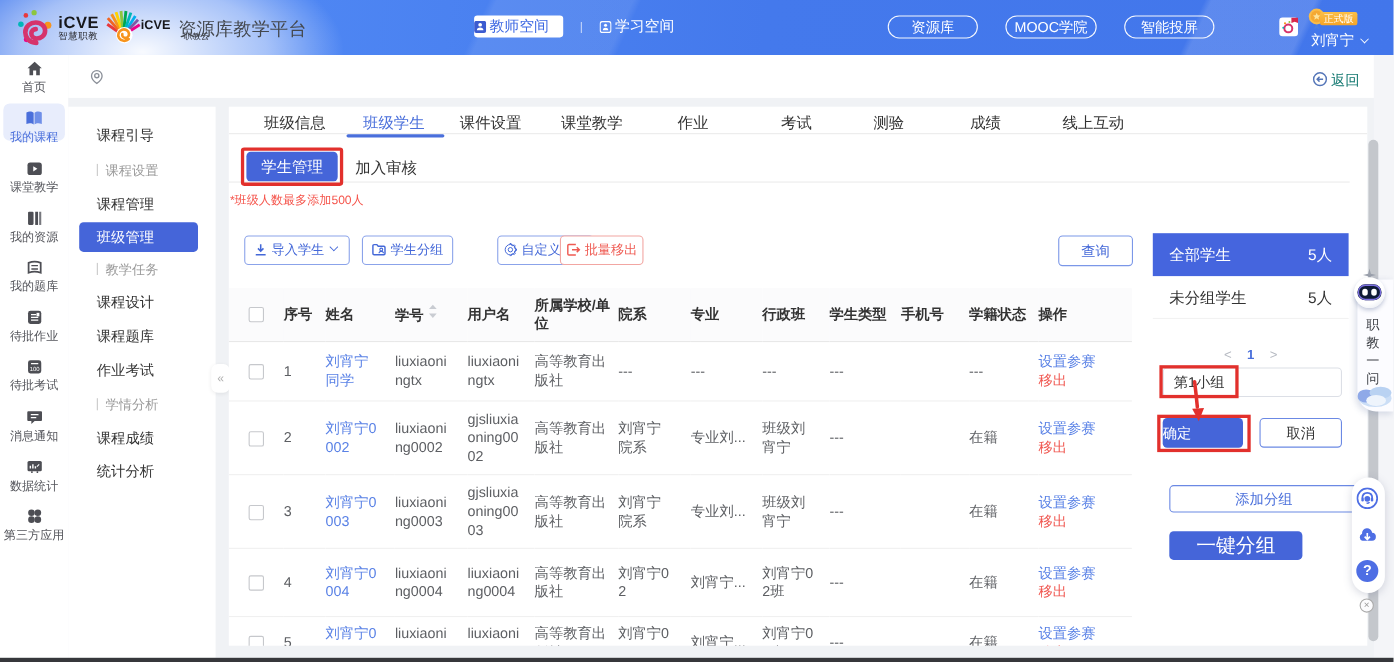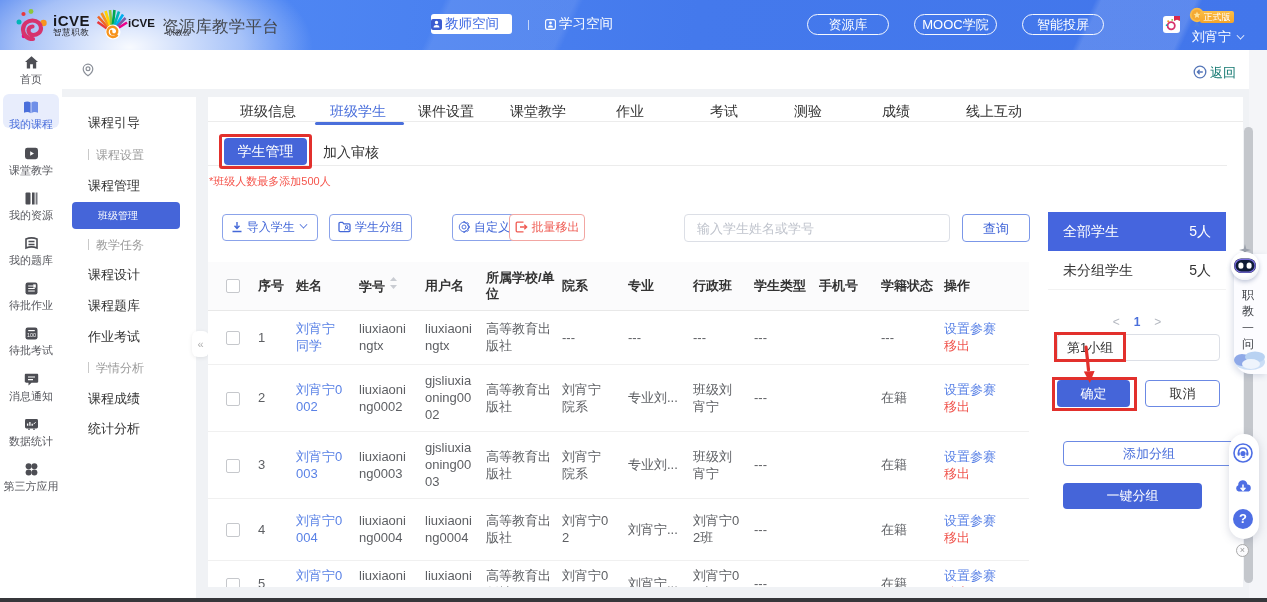--- a/index.html
+++ b/index.html
@@ -37,21 +37,21 @@
 
 #rstrip{left:1249px;top:50px;width:18px;height:548px;background:#f4f5f8;}
 #sthumb{left:1244px;top:127px;width:9px;height:456px;background:#c4c7cc;border-radius:5px;}
 #footbar{left:0;top:598px;width:1267px;height:4px;background:#36373b;}
 
 
 #side2{left:62px;top:97px;width:134px;height:501px;background:#fff;}
 .m-it{position:absolute;left:26px;font-size:13px;color:#333;}
 .m-sec{position:absolute;left:26px;font-size:12px;color:#9a9a9a;}
 .m-sec i{display:inline-block;width:1px;height:11px;background:#c9c9c9;margin-right:7px;vertical-align:-1px;}
-#m-act{position:absolute;left:10px;top:105px;width:108px;height:27px;background:#4565d9;border-radius:4px;color:#fff;font-size:10px;line-height:27px;padding-left:26px;}
+#m-act{position:absolute;left:10px;top:105px;width:108px;height:27px;background:#4565d9;border-radius:4px;color:#fff;font-size:13px;line-height:27px;padding-left:16px;}
 #collapse{left:192px;top:331px;width:17px;height:26px;background:#fff;border-radius:6px;color:#b0b0b0;font-size:11px;line-height:26px;text-align:center;box-shadow:0 1px 4px rgba(0,0,0,.08);}
 
 
 #card{left:208px;top:97px;width:1035px;height:490px;background:#fff;overflow:hidden;}
 .tab{position:absolute;top:6px;transform:translateX(-50%);font-size:14px;color:#333;}
 .tab.on{color:#4a6fdb;}
 #tabline{position:absolute;left:0;top:24px;width:1035px;height:1px;background:#ececec;}
 #tabul{position:absolute;left:107px;top:25px;width:89px;height:3px;background:#4a6fdb;border-radius:2px;}
 #btn-sgmt{position:absolute;left:16px;top:41px;width:83px;height:27px;background:#4565d9;border-radius:4px;color:#fff;font-size:14px;text-align:center;line-height:27px;}
 #jrsh{position:absolute;left:115px;top:47px;font-size:14px;color:#333;}
@@ -73,24 +73,24 @@
 .cbx{display:inline-block;width:14px;height:14px;border:1px solid #c6c8cc;border-radius:2px;background:#fff;vertical-align:middle;}
 .sort{display:inline-block;vertical-align:1px;margin-left:4px;}
 
 
 #gp{position:absolute;left:840px;top:115px;width:178px;height:373px;}
 #gp-all{position:absolute;left:0;top:0;width:178px;height:39px;background:#4565de;color:#fff;font-size:14px;line-height:39px;}
 #gp-un{position:absolute;left:0;top:39px;width:178px;height:39px;color:#333;font-size:14px;line-height:39px;border-bottom:1px solid #f2f2f2;}
 #gp-pg{position:absolute;left:0;top:103px;width:178px;text-align:center;font-size:12px;color:#8a8f99;}
 #gp-pg b{color:#4a6fdb;margin:0 14px;font-weight:bold;}
 #gp-inp{position:absolute;left:9px;top:122px;width:163px;height:27px;border:1px solid #dcdfe6;border-radius:4px;font-size:13px;color:#333;line-height:25px;padding-left:9px;background:#fff;}
-#gp-ok{position:absolute;left:9px;top:168px;width:73px;height:27px;background:#4565d9;border-radius:4px;color:#fff;font-size:13px;text-align:center;line-height:27px;}
+#gp-ok{position:absolute;left:9px;top:168px;width:73px;height:27px;background:#4565d9;border-radius:4px;color:#fff;font-size:13px;text-align:left;line-height:27px;}
 #gp-no{position:absolute;left:97px;top:168px;width:75px;height:27px;border:1px solid #6b89e4;border-radius:4px;color:#333;font-size:13px;text-align:center;line-height:25px;background:#fff;}
 #gp-add{position:absolute;left:15px;top:229px;width:172px;height:25px;border:1px solid #6b89e4;border-radius:4px;color:#4a6fdb;font-size:13px;text-align:center;line-height:23px;background:#fff;}
-#gp-one{position:absolute;left:15px;top:271px;width:139px;height:26px;background:#4565d9;border-radius:4px;color:#fff;font-size:13px;text-align:center;line-height:26px;}
+#gp-one{position:absolute;left:15px;top:271px;width:121px;height:26px;background:#4565d9;border-radius:4px;color:#fff;font-size:18px;text-align:center;line-height:26px;}
 .redbox{position:absolute;border:3.5px solid #e2302c;}
 
 
 #robot{left:1231px;top:252px;width:28px;height:28px;background:radial-gradient(circle at 42% 35%,#ffffff 58%,#dde2eb);border-radius:50%;box-shadow:0 2px 4px rgba(60,80,130,.3);}
 #zjyw{left:1234px;top:254px;width:33px;height:120px;background:#fcfcff;border-radius:17px 0 0 17px;box-shadow:-2px 2px 6px rgba(80,100,150,.2);color:#3c3f45;font-size:12px;text-align:left;}
 #zjyw div{position:absolute;left:8px;}
 #fpill{left:1229px;top:434px;width:30px;height:105px;background:#fff;border-radius:15px;box-shadow:0 2px 8px rgba(90,100,130,.25);}
 .fico{position:absolute;left:1233px;width:20px;height:20px;border-radius:50%;background:#4e6ee4;color:#fff;text-align:center;font-size:12px;line-height:20px;}
 #fclose{left:1236px;top:544px;width:13px;height:13px;border:1px solid #aaa;border-radius:50%;color:#999;font-size:9px;line-height:11px;text-align:center;background:#fbfbfd;}
 </style>
@@ -263,21 +263,20 @@
         </svg>学生分组</div>
     <div class="obtn" style="left:212px;width:88px;margin-left:32px;"><svg width="12" height="12" viewBox="0 0 24 24">
           <path d="M12 1.5 L14.6 1.5 L15.2 4.4 L17.8 5.5 L20.3 3.9 L22.1 5.7 L20.5 8.2 L21.6 10.8 L24.5 11.4 L24.5 14 L21.6 14.6 L20.5 17.2 L22.1 19.7 L20.3 21.5 L17.8 19.9 L15.2 21 L14.6 23.9 L12 23.9" fill="none" stroke="#4468d8" stroke-width="1.8" transform="translate(-1.3,-0.7)"></path>
           <circle cx="12" cy="12" r="9.5" fill="none" stroke="#4468d8" stroke-width="1.8"></circle>
           <circle cx="12" cy="12" r="4" fill="none" stroke="#4468d8" stroke-width="1.8"></circle>
         </svg>自定义分组</div>
     <div class="obtn" id="btn-del" style="left:301px;width:76px;"><svg width="13" height="12" viewBox="0 0 13 12">
           <path d="M8.5 1.2 L2.2 1.2 C1.5 1.2 1.2 1.6 1.2 2.2 L1.2 9.8 C1.2 10.4 1.5 10.8 2.2 10.8 L8.5 10.8" fill="none" stroke="#ef5a52" stroke-width="1.3"></path>
           <path d="M5 6 L11.5 6 M9.3 3.8 L11.7 6 L9.3 8.2" fill="none" stroke="#ef5a52" stroke-width="1.3"></path>
         </svg>批量移出</div>
-    <div id="srch">输入学生姓名或学号</div>
     <div id="btn-q">查询</div>
     <table id="tbl">
       <colgroup>
           <col style="width:50px">
           <col style="width:38px">
           <col style="width:63px">
           <col style="width:66px">
           <col style="width:61px">
           <col style="width:76px">
           <col style="width:66px">

